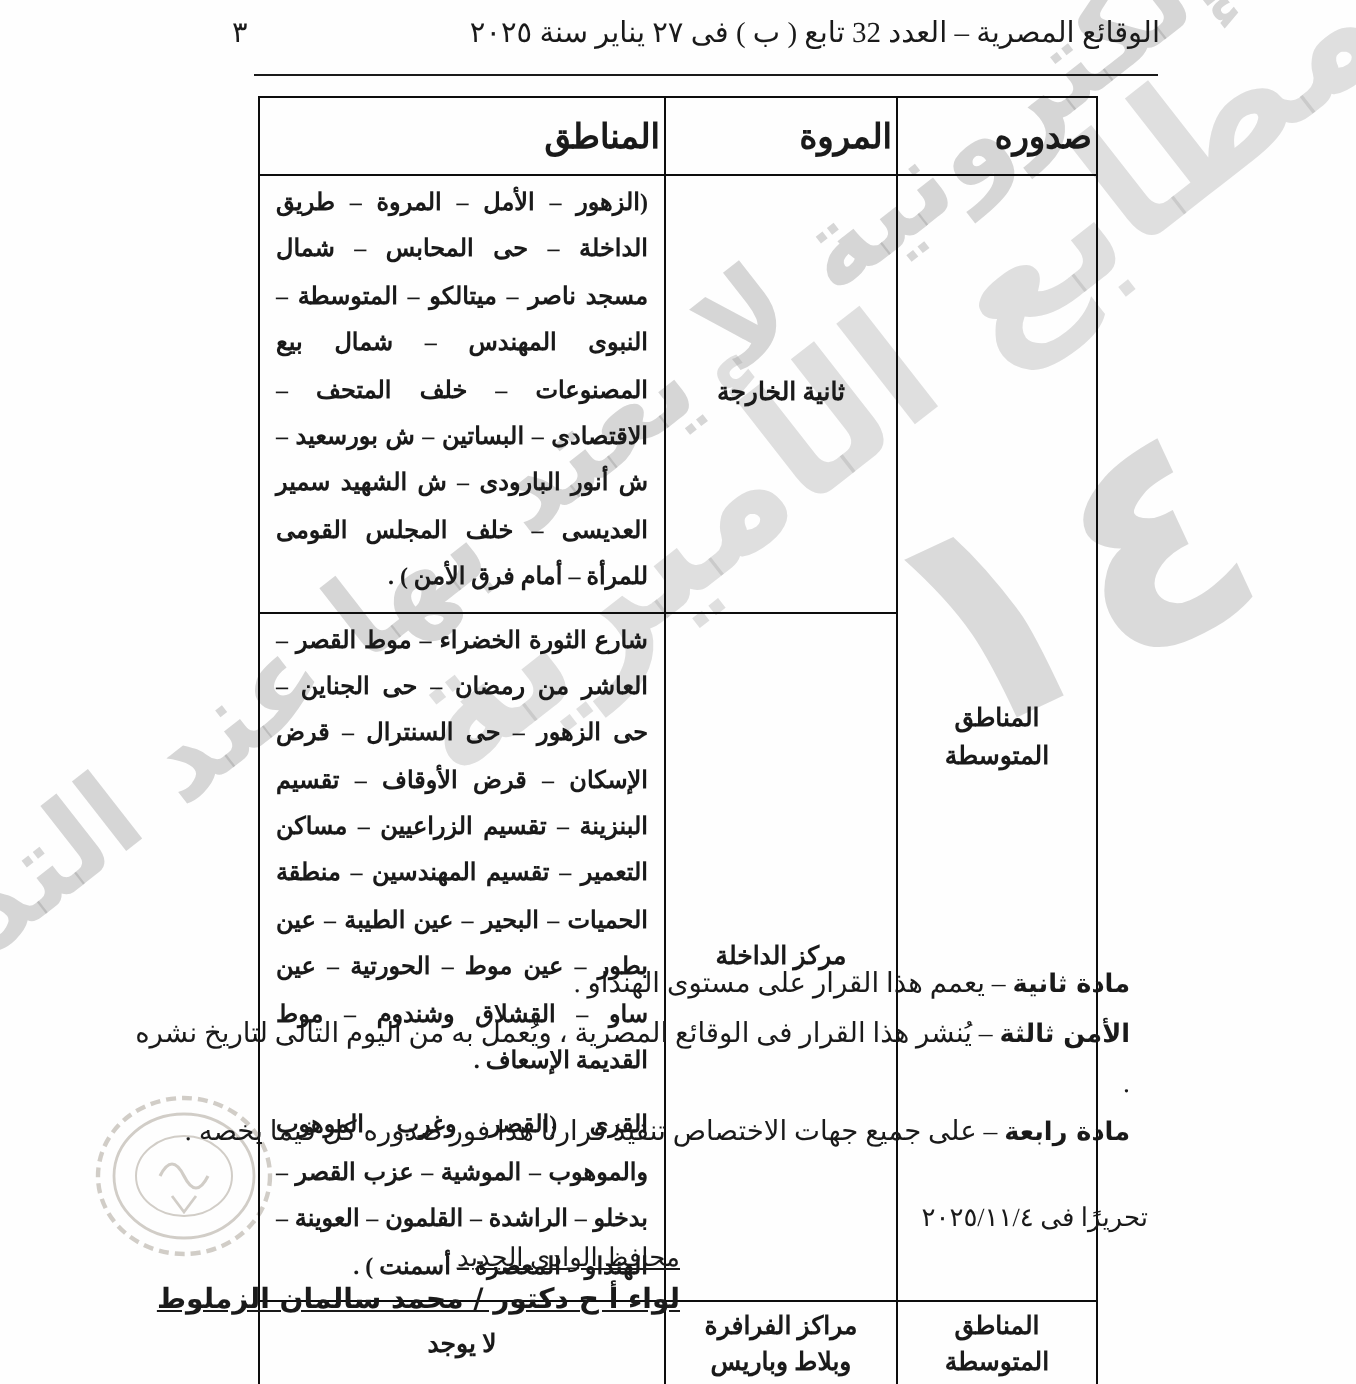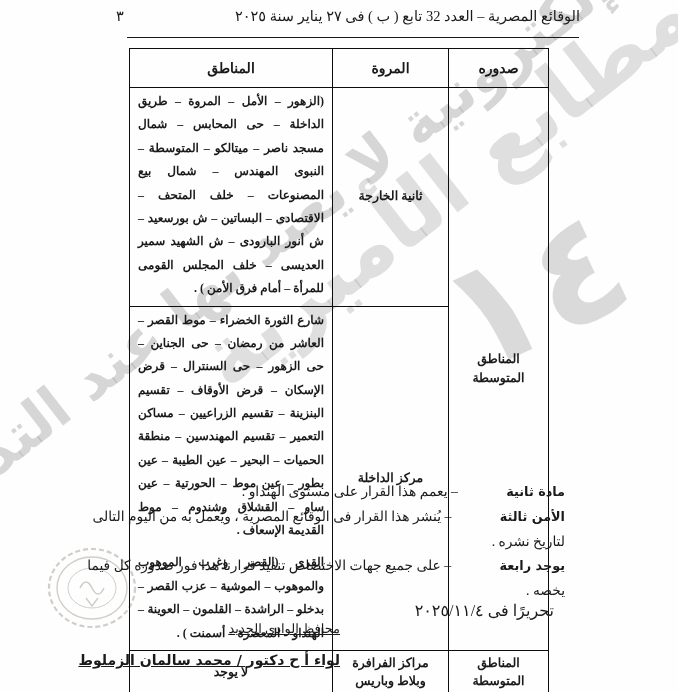--- a/index.html
+++ b/index.html
@@ -21,39 +21,39 @@
   .gz-header{position:absolute;top:8px;left:116px;width:464px;z-index:1;
     direction:rtl;display:flex;justify-content:space-between;align-items:baseline;
     font-size:14.5px;}
   .header-rule{position:absolute;top:37px;left:127px;width:452px;z-index:1;
     border-top:1.6px solid #1a1a1a;height:0;}
   
   .decree-table{position:absolute;top:48px;left:129px;width:419px;z-index:1;
     direction:rtl;border-collapse:collapse;table-layout:fixed;
     font-weight:bold;background:transparent;}
   .decree-table td,.decree-table th{border:1.7px solid #0d0d0d;vertical-align:middle;}
-  .decree-table th{font-size:14px;text-align:center;height:34px;padding:2px;}
+  .decree-table th{font-size:17px;text-align:right;height:34px;padding:2px;}
   .cat-cell,.center-cell{text-align:center;font-size:12.5px;padding:2px 4px;line-height:1.5;}
   .areas-cell{text-align:justify;text-align-last:right;font-size:12px;line-height:1.95;padding:2px 8px 5px 8px;vertical-align:top;}
   .areas-cell p{margin:0;}
   .areas-cell p + p{margin-top:9px;}
   .novalue-cell{text-align:center;font-size:12.5px;}
   .r1{height:118px;} .r2{height:202px;} .r3{height:44px;}
   
   .articles{position:absolute;top:480px;left:62px;width:503px;z-index:1;
     direction:rtl;text-align:right;font-size:13.8px;line-height:1.8;}
   .articles p{margin:0;}
-  .art-label{font-weight:bold;font-family:"DejaVu Sans","Liberation Sans",sans-serif;font-size:12.8px;margin-left:45px;}
+  .art-label{font-weight:bold;font-family:"DejaVu Sans","Liberation Sans",sans-serif;font-size:12.8px;}
   
-  .date-line{position:absolute;top:601px;left:408px;width:146px;z-index:1;
-    direction:rtl;text-align:right;font-size:16px;}
+  .date-line{position:absolute;top:601px;left:428px;width:146px;z-index:1;
+    direction:rtl;text-align:right;font-size:13px;}
   .sig-block{position:absolute;top:621px;left:38px;width:302px;z-index:1;
     direction:rtl;text-decoration:underline;}
   .sig-title{font-size:13px;}
-  .sig-name{font-size:14px;font-weight:bold;margin-top:15px;
+  .sig-name{font-size:14px;font-weight:bold;margin-top:5px;
     font-family:"DejaVu Sans","Liberation Sans",sans-serif;}
 </style>
 </head>
 <body>
 
 <div class="wm wm-1">صورة إلكترونية لا يعتد بها عند التداول</div>
 <div class="wm wm-2">المطابع الأميرية</div>
 <div class="wm wm-3">١٤</div>
 
 <div class="stamp">
@@ -103,21 +103,21 @@
     <td class="center-cell">مراكز الفرافرة وبلاط وباريس</td>
     <td class="novalue-cell">لا يوجد</td>
   </tr>
 
 </tbody>
   </table>
 
 <div class="articles">
   <p><span class="art-label">مادة ثانية</span><span> – يعمم هذا القرار على مستوى الهنداو .</span></p>
   <p><span class="art-label">الأمن ثالثة</span><span> – يُنشر هذا القرار فى الوقائع المصرية ، ويُعمل به من اليوم التالى لتاريخ نشره .</span></p>
-  <p><span class="art-label">يوجد رابعة</span><span> – على جميع جهات الاختصاص تنفيذ قرارنا هذا فور صدوره كل فيما يخصه .</span></p>
+  <p><span class="art-label">مادة رابعة</span><span> – على جميع جهات الاختصاص تنفيذ قرارنا هذا فور صدوره كل فيما يخصه .</span></p>
 </div>
 
 <div class="date-line">تحريرًا فى ٢٠٢٥/١١/٤</div>
 
 <div class="sig-block">
   <div class="sig-title">محافظ الوادى الجديد</div>
   <div class="sig-name">لواء أ ح دكتور / محمد سالمان الزملوط</div>
 </div>
 
 </body></html>

